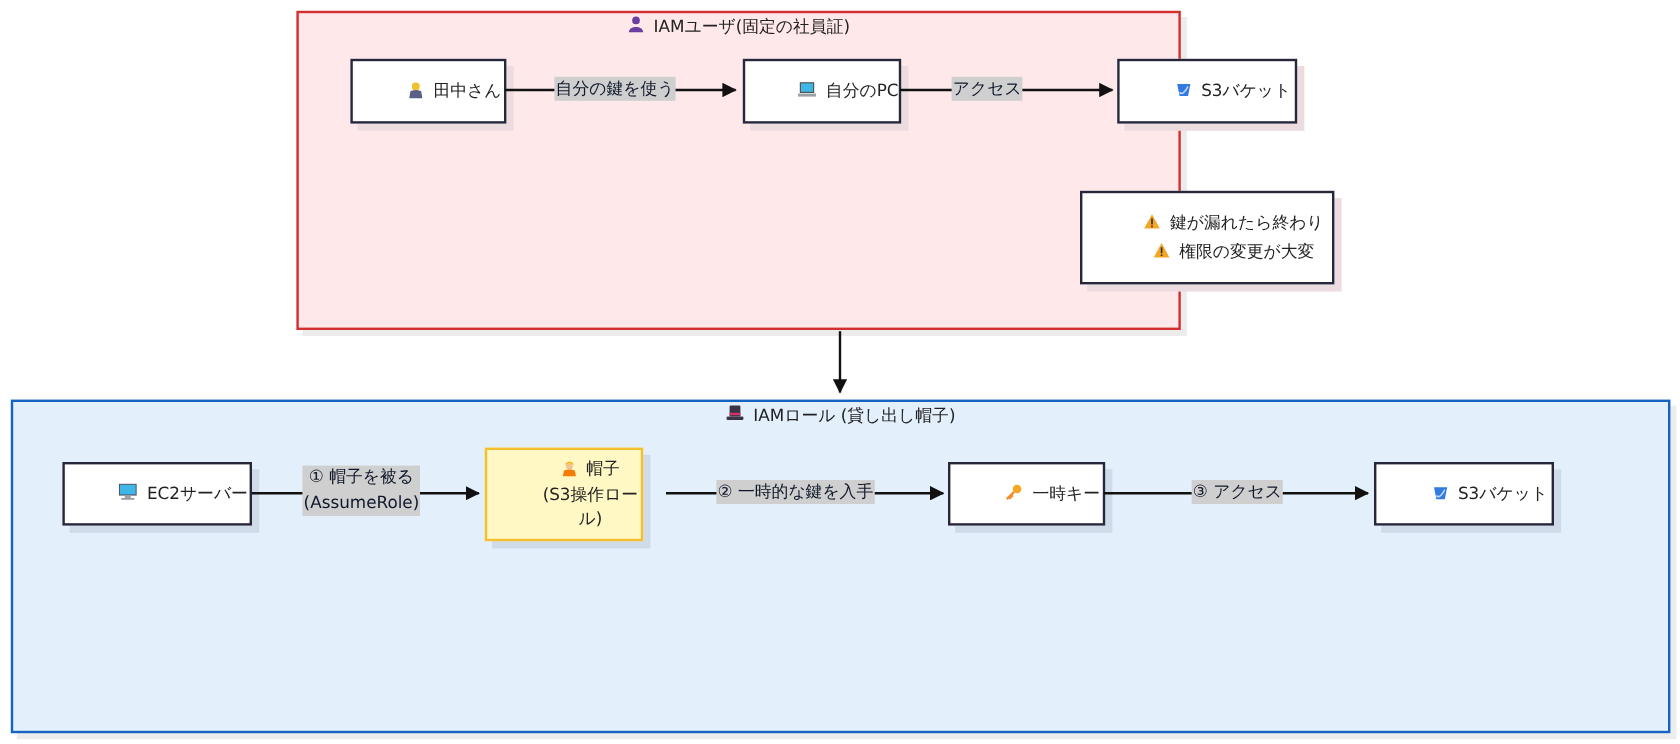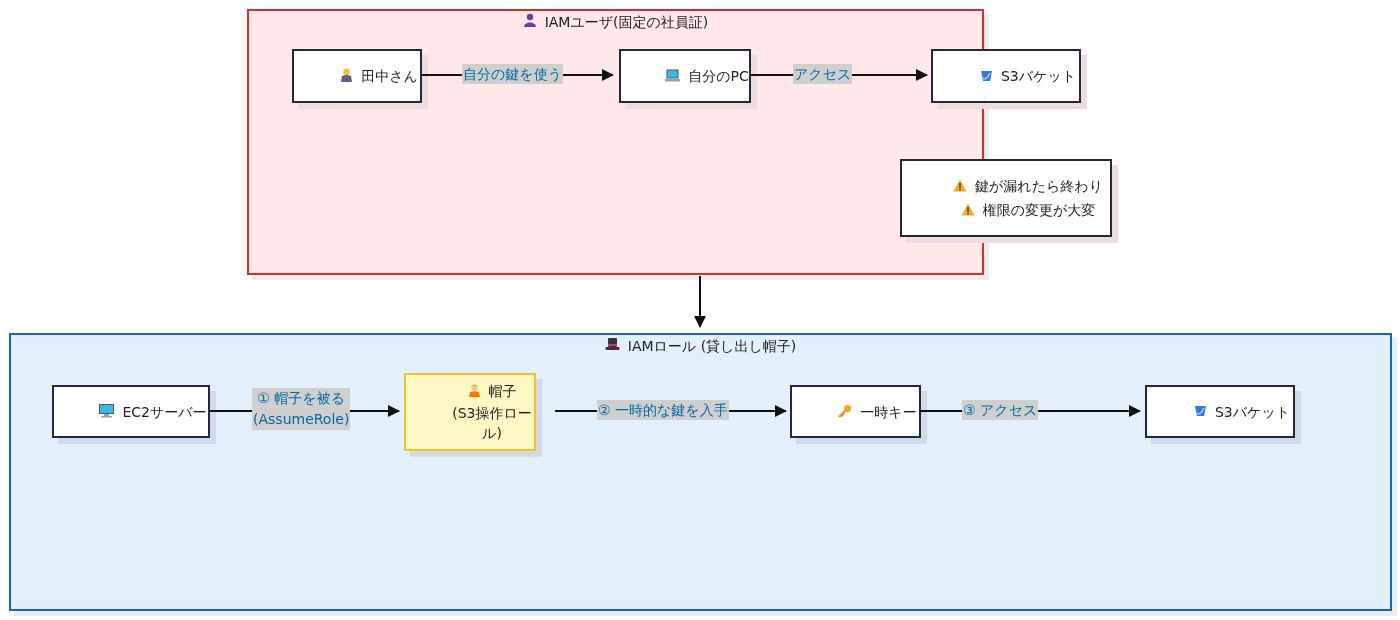--- a/index.html
+++ b/index.html
@@ -21,21 +21,21 @@
     background: #ffffff; border: 2px solid #27273c;
     display: flex; align-items: center; justify-content: center; flex-direction: column;
     font-size: 14px; line-height: 20px; color: #222; text-align: center; padding-left: 44px;
   }
   .panel-user .node { box-shadow: 6px 6px 0 #ecdce0; }
   .panel-role .node { box-shadow: 6px 6px 0 #cfdbe8; }
   .node.hat { background: #fff8c4; border-color: #f4c030; }
   .row { display: flex; align-items: center; justify-content: center; }
   .ico { display: inline-block; margin-right: 8px; font-size: 13px; line-height: 1; }
   .edge-label {
-    position: absolute; background: #cfcfcf; color: #0369a1; font-size: 14px; line-height: 20px;
+    position: absolute; background: #cfcfcf; color: #0f172a; font-size: 14px; line-height: 20px;
     padding: 0 1px; text-align: center; white-space: nowrap;
   }
   svg.edges { position: absolute; left: 0; top: 0; width: 1400px; height: 620px; pointer-events: none; }
 </style>
 </head>
 <body>
 
 <svg class="edges">
   <defs>
     <marker id="arrow" markerWidth="10" markerHeight="10" refX="9" refY="5" orient="auto" markerUnits="userSpaceOnUse">
@@ -192,13 +192,13 @@
   <line x1="920" y1="411" x2="1140" y2="411" stroke="#111" stroke-width="2" marker-end="url(#arr)"></line>
 </svg>
 
 <div class="edge-label" style="left:462px; top:64px; z-index:3;">自分の鍵を使う</div>
 <div class="edge-label" style="left:793px; top:64px; z-index:3;">アクセス</div>
 <div class="edge-label" style="left:252px; top:388px; z-index:3; line-height:21px;">
   <div>① 帽子を被る</div>
   <div>(AssumeRole)</div>
 </div>
 <div class="edge-label" style="left:597px; top:400px; z-index:3;">② 一時的な鍵を入手</div>
-<div class="edge-label" style="left:962px; top:400px; z-index:3;">③ アクセス</div>
+<div class="edge-label" style="left:993px; top:400px; z-index:3;">③ アクセス</div>
 
 </body></html>

